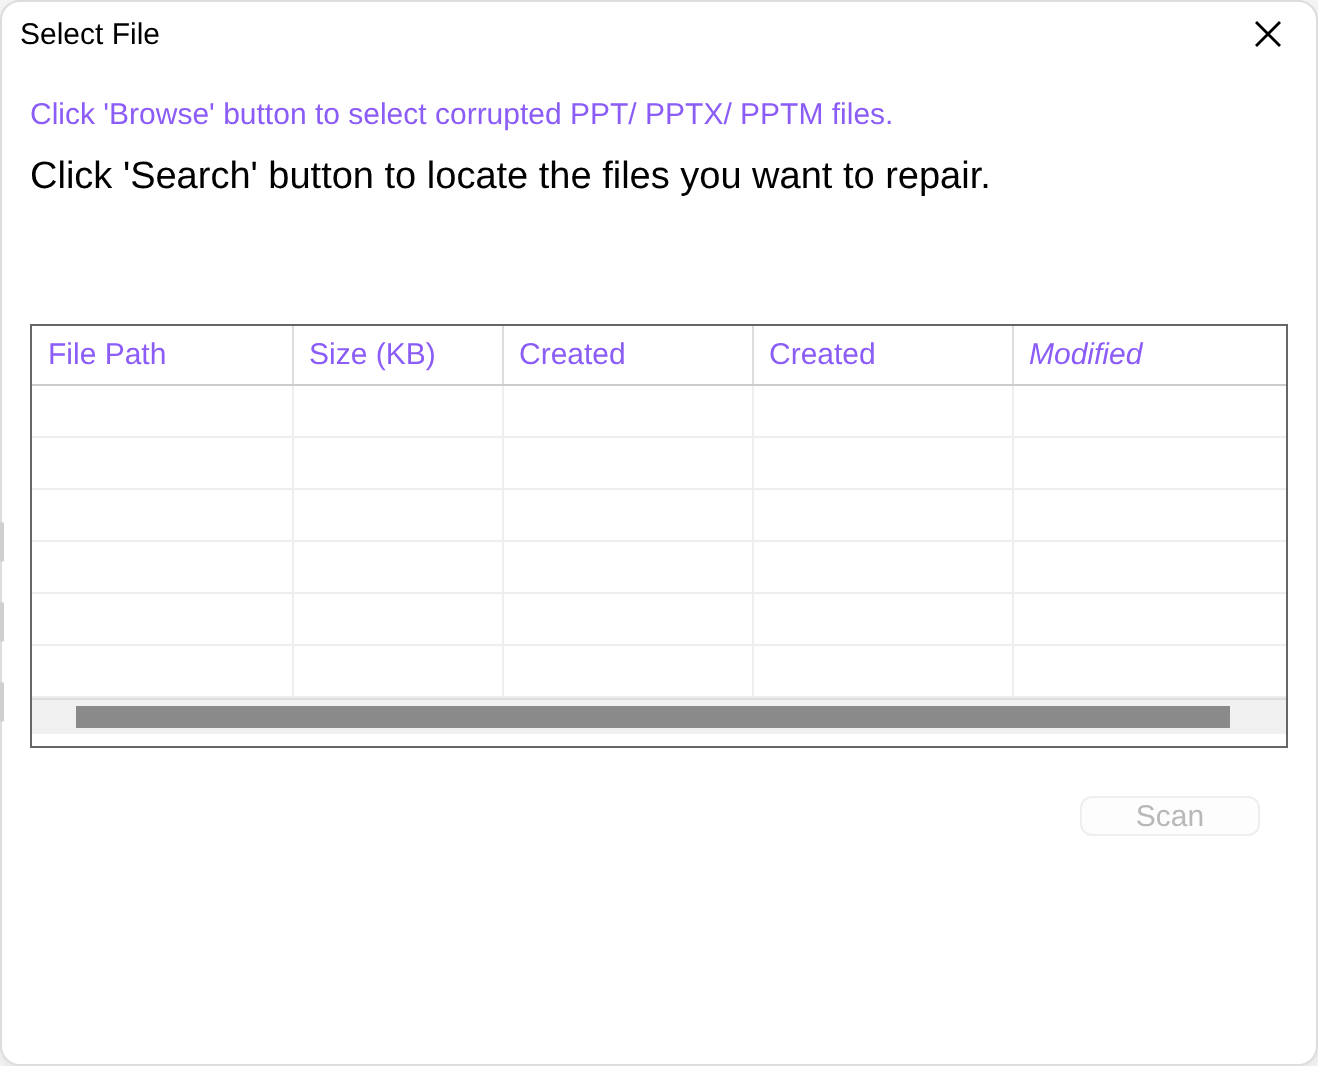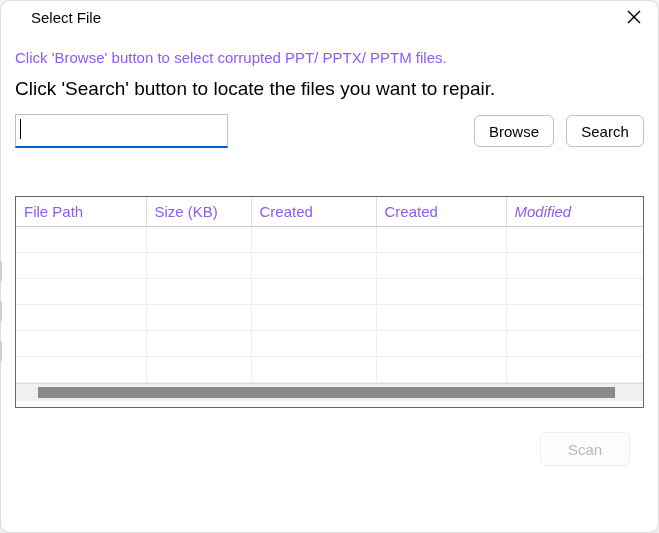--- a/index.html
+++ b/index.html
@@ -16,21 +16,21 @@
     border-radius: 10px;
     position: relative;
     display: flex;
     flex-direction: column;
     box-shadow: 0 2px 6px rgba(0,0,0,0.08);
   }
   .titlebar {
     display: flex;
     align-items: center;
     justify-content: space-between;
-    padding: 6px 14px 4px 30px;
+    padding: 6px 14px 4px 9px;
     font-size: 15px;
     color: #000;
   }
   .titlebar .close {
     cursor: pointer;
     padding: 2px;
     display: flex;
     align-items: center;
     justify-content: center;
   }
@@ -134,21 +134,21 @@
     background: #8a8a8a;
     border-radius: 0;
   }
   .footer {
     display: flex;
     justify-content: flex-end;
     padding: 24px 14px 20px 14px;
   }
   .scan-btn {
     min-width: 90px;
-    height: 34px;
+    height: 20px;
     border: 1px solid #eee;
     border-radius: 6px;
     background: #fdfdfd;
     color: #b8b8b8;
     font-size: 15px;
     padding: 0 20px;
     cursor: default;
   }
   .left-stub {
     position: absolute;
@@ -174,28 +174,20 @@
         <line x1="2" y1="2" x2="14" y2="14" stroke="#000" stroke-width="1.4"></line>
         <line x1="14" y1="2" x2="2" y2="14" stroke="#000" stroke-width="1.4"></line>
       </svg>
     </span>
   </div>
 
   <div class="content">
     <div class="line1">Click 'Browse' button to select corrupted PPT/ PPTX/ PPTM files.</div>
     <div class="line2">Click 'Search' button to locate the files you want to repair.</div>
 
-    <div class="input-row">
-      <div class="path-wrap">
-        <input class="path-input" type="text" value="" style="">
-        <div class="caret"></div>
-      </div>
-      <button class="btn">Browse</button>
-      <button class="btn">Search</button>
-    </div>
 
     <div class="table-wrap">
       <table>
         <colgroup>
           <col style="width:130px">
           <col style="width:105px">
           <col style="width:125px">
           <col style="width:130px">
           <col>
         </colgroup>

